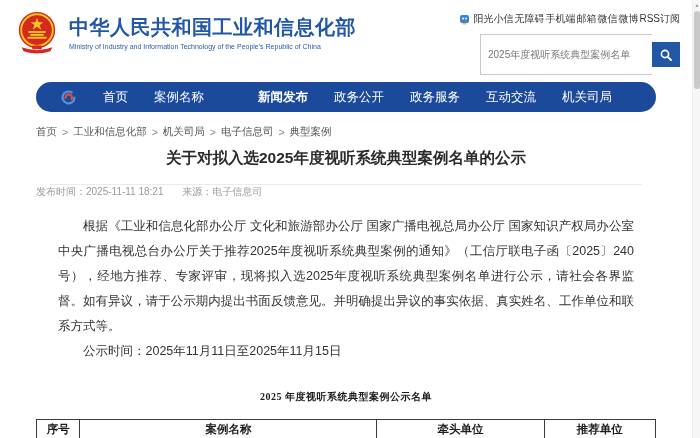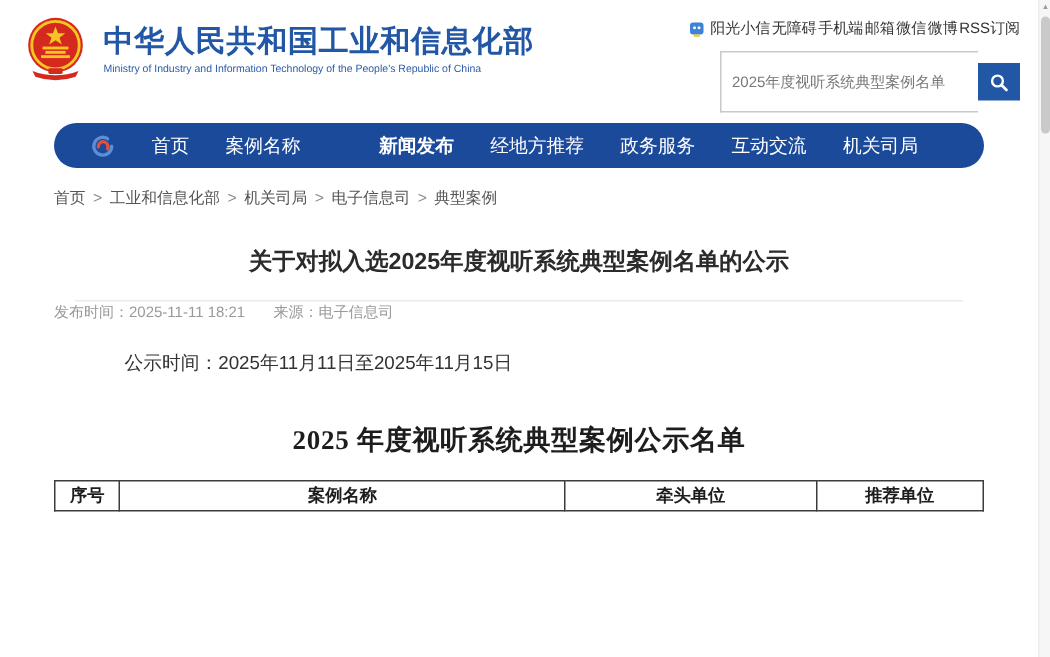--- a/index.html
+++ b/index.html
@@ -39,29 +39,29 @@
   .nav-item { cursor:pointer; white-space:nowrap; }
   .nav-item.active { font-weight:bold;margin-left:28px; }
 
   
   .breadcrumb { margin:13px 36px 0; font-size:10.5px; color:#555; display:flex; gap:5px; align-items:center; }
   .crumb { cursor:pointer; }
   .crumb-sep { color:#888; }
 
   
   .article { margin:0 36px; }
-  .article-title { margin-top:25px; text-align:center; font-size:15.5px; font-weight:bold; color:#2b2b2b; }
+  .article-title { margin-top:9px; text-align:center; font-size:15.5px; font-weight:bold; color:#2b2b2b; }
   .divider { border-top:1px solid #ebebeb; margin:15px 14px 0; }
   .meta { margin-top:0; text-align:left; font-size:10px; color:#999; }
   .meta .meta-item + .meta-item { margin-left:16px; }
   .body-text { margin:15px 22px 0; }
   .body-text p { margin:0; text-indent:2em; font-size:12.5px; line-height:25px; color:#333; text-align:justify; }
   .list-heading {
     margin-top:26px; text-align:center; font-family:"Liberation Serif","DejaVu Serif",serif;
-    font-size:18px; font-weight:bold; color:#1d1d1d; letter-spacing:0.5px;
+    font-size:10px; font-weight:bold; color:#1d1d1d; letter-spacing:0.5px;
   }
 
   
   .case-table { width:100%; margin-top:15px; border-collapse:collapse; font-family:"Liberation Serif","DejaVu Serif",serif; color:#1d1d1d; }
   .case-table th, .case-table td { border:1px solid #3c3c3c; font-size:11.5px; padding:2px 6px; }
   .case-table th { font-weight:bold; text-align:center; height:19px; }
 
   
   .scrollbar { position:absolute; right:0; top:0; width:8px; height:438px; background:#f6f6f6; border-left:1px solid #ededed; }
   .scroll-arrow { position:absolute; top:1px; left:0; width:8px; text-align:center; font-size:5px; color:#999; line-height:8px; }
@@ -123,21 +123,21 @@
   <div class="nav">
     <span class="nav-logo">
       <svg width="17" height="17" viewBox="0 0 20 20">
         <path d="M17 10 a7 7 0 1 1 -3.2 -5.9" fill="none" stroke="#5a8fd4" stroke-width="2.6" stroke-linecap="round"></path>
         <path d="M6.5 10.5 a3.8 3.8 0 1 1 7.2 1.4" fill="none" stroke="#e2503c" stroke-width="2.6" stroke-linecap="round"></path>
       </svg>
     </span>
     <span class="nav-item">首页</span>
     <span class="nav-item">案例名称</span>
     <span class="nav-item active">新闻发布</span>
-    <span class="nav-item">经地方推荐</span>
+    <span class="nav-item">政务公开</span>
     <span class="nav-item">政务服务</span>
     <span class="nav-item">互动交流</span>
     <span class="nav-item">机关司局</span>
   </div>
 
   <div class="breadcrumb">
     <span class="crumb">首页</span>
     <span class="crumb-sep">&gt;</span>
     <span class="crumb">工业和信息化部</span>
     <span class="crumb-sep">&gt;</span>
@@ -150,20 +150,21 @@
 
   <div class="article">
     <div class="article-title">关于对拟入选2025年度视听系统典型案例名单的公示</div>
     <div class="divider"></div>
     <div class="meta">
       <span class="meta-item">发布时间：2025-11-11 18:21</span>
       <span class="meta-item">来源：电子信息司</span>
     </div>
 
     <div class="body-text">
+      <p>根据《工业和信息化部办公厅 文化和旅游部办公厅 国家广播电视总局办公厅 国家知识产权局办公室 中央广播电视总台办公厅关于推荐2025年度视听系统典型案例的通知》（工信厅联电子函〔2025〕240号），经地方推荐、专家评审，现将拟入选2025年度视听系统典型案例名单进行公示，请社会各界监督。如有异议，请于公示期内提出书面反馈意见。并明确提出异议的事实依据、真实姓名、工作单位和联系方式等。</p>
       <p>公示时间：2025年11月11日至2025年11月15日</p>
     </div>
 
     <div class="list-heading">2025 年度视听系统典型案例公示名单</div>
 
     <table class="case-table">
       <colgroup>
         <col style="width:7%">
           <col style="width:48%">
           <col style="width:27%">

